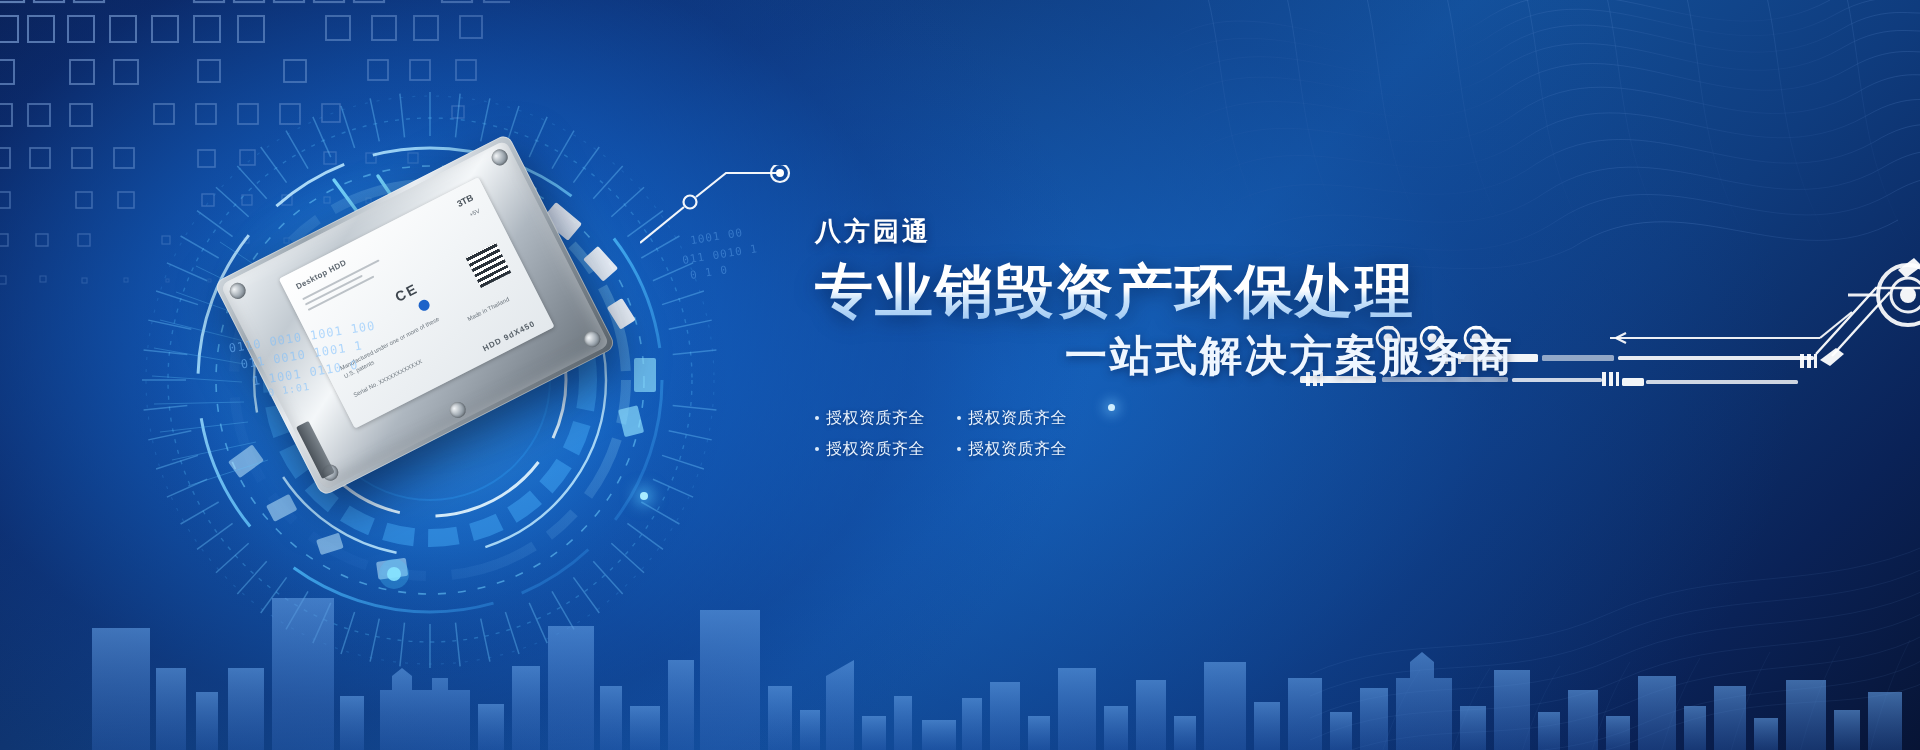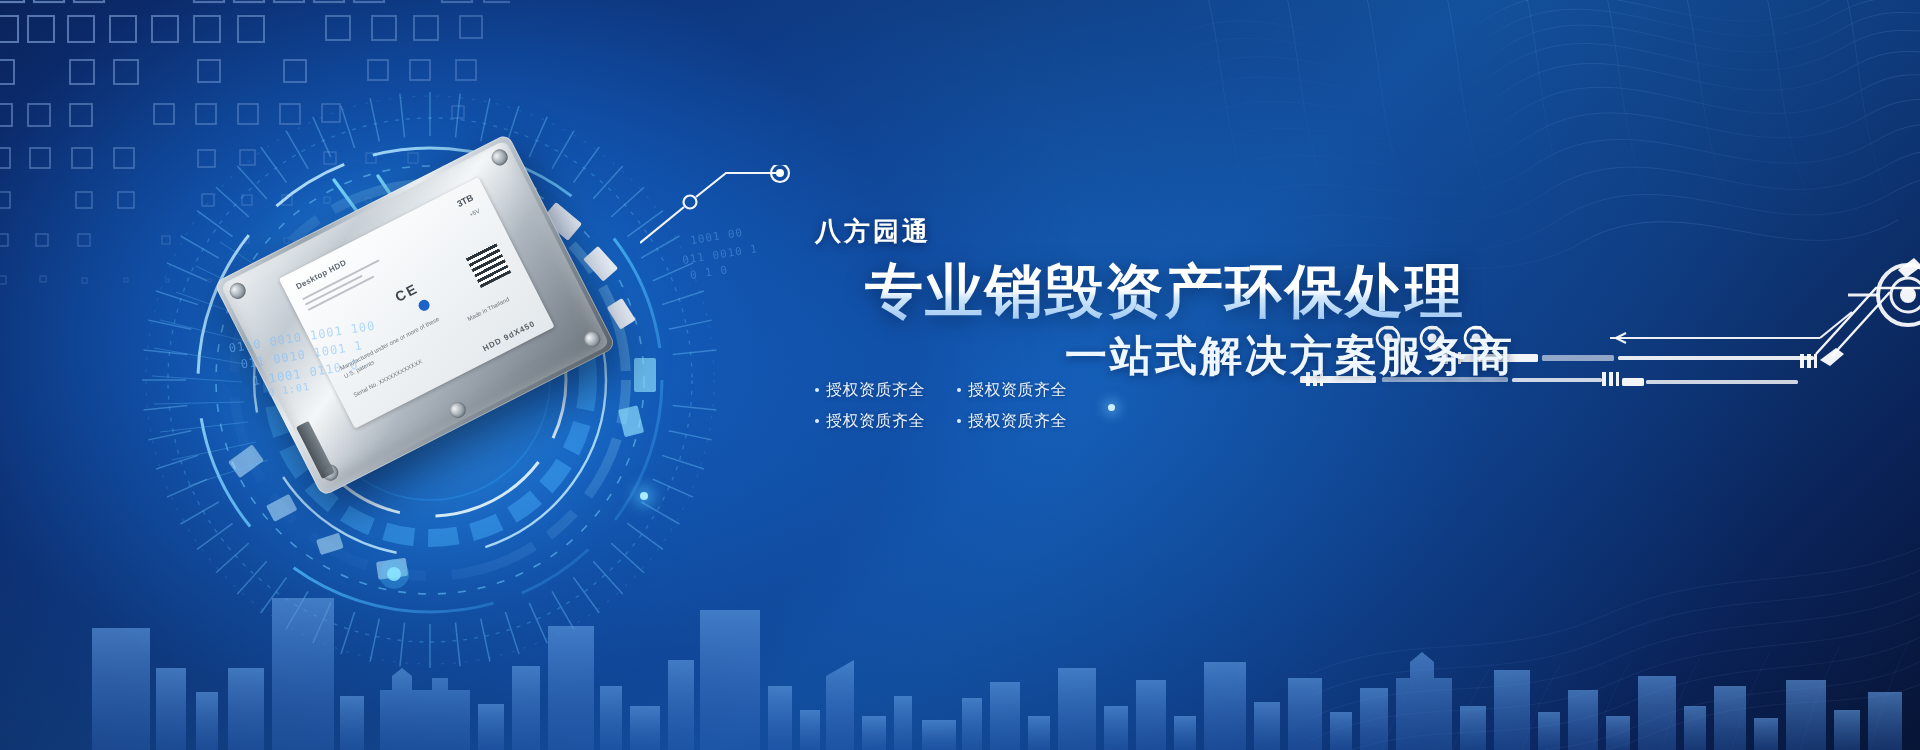--- a/index.html
+++ b/index.html
@@ -86,29 +86,28 @@
     text-shadow:0 2px 8px rgba(2,20,60,.6);
     margin-top:34px;
   }
   .headline{
     margin-top:17px;
     font-size:58px;font-weight:bold;line-height:1.04;letter-spacing:2px;
     background:linear-gradient(180deg,#ffffff 0%,#ffffff 48%,#cfe6fb 62%,#9ec8f3 100%);
     -webkit-background-clip:text;background-clip:text;color:transparent;
     -webkit-text-fill-color:transparent;
     filter:drop-shadow(0 3px 10px rgba(2,18,55,.55));
-    text-align:center;
   }
   .subhead{
     margin-top:12px;
     font-size:42px;font-weight:bold;letter-spacing:3px;line-height:1.1;color:#eef6ff;
     text-shadow:0 2px 8px rgba(2,18,55,.5);
     text-align:right;
   }
-  .bullets{display:grid;grid-template-columns:136px 136px;gap:10px 6px;}
+  .bullets{margin-top:28px;display:grid;grid-template-columns:136px 136px;gap:10px 6px;}
   .bullet{display:flex;align-items:center;font-size:16px;color:#eaf3fd;letter-spacing:.5px;
           text-shadow:0 1px 4px rgba(2,18,55,.45);white-space:nowrap;}
   .bullet .dot{width:4px;height:4px;border-radius:50%;background:#dcebfb;margin-right:7px;flex:none;}
 
   
   .spark{position:absolute;border-radius:50%;pointer-events:none;}
 </style>
 </head>
 <body>
 

